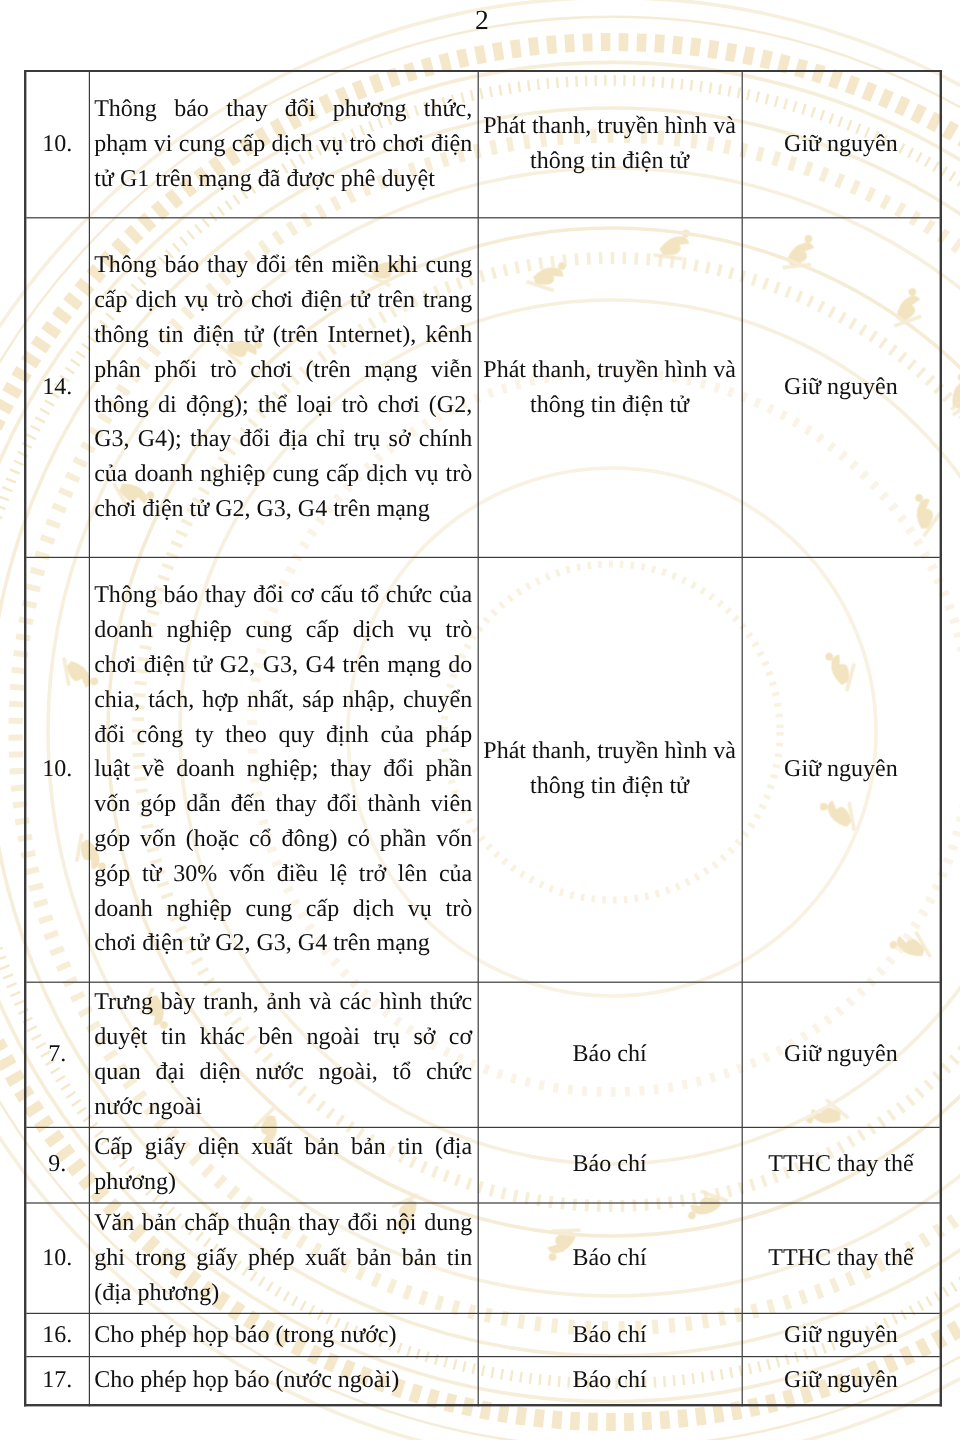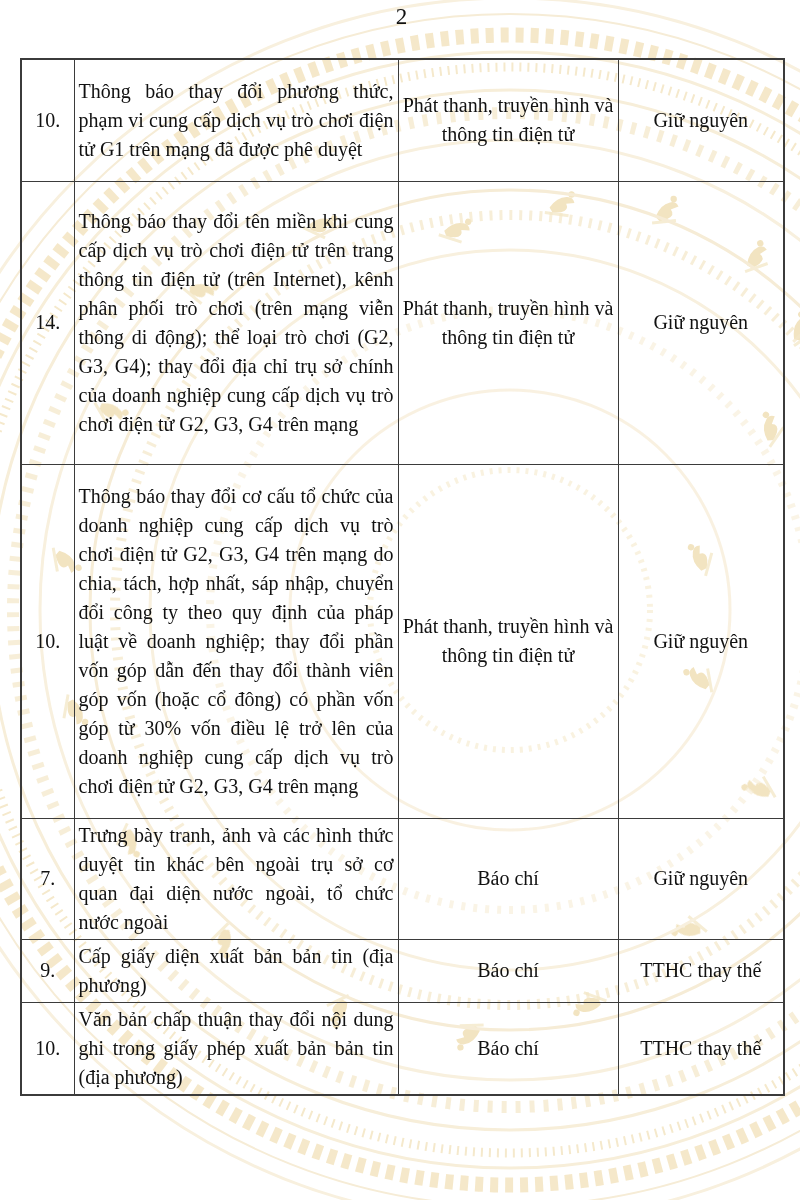--- a/index.html
+++ b/index.html
@@ -137,14 +137,26 @@
       <td class="proc">Cấp giấy diện xuất bản bản tin (địa phương)</td>
       <td class="field">Báo chí</td>
       <td class="status">TTHC thay thế</td>
     </tr>
     <tr class="h81">
       <td class="no">10.</td>
       <td class="proc">Văn bản chấp thuận thay đổi nội dung ghi trong giấy phép xuất bản bản tin (địa phương)</td>
       <td class="field">Báo chí</td>
       <td class="status">TTHC thay thế</td>
     </tr>
+    <tr class="h36">
+      <td class="no">16.</td>
+      <td class="proc">Cho phép họp báo (trong nước)</td>
+      <td class="field">Báo chí</td>
+      <td class="status">Giữ nguyên</td>
+    </tr>
+    <tr class="h41">
+      <td class="no">17.</td>
+      <td class="proc">Cho phép họp báo (nước ngoài)</td>
+      <td class="field">Báo chí</td>
+      <td class="status">Giữ nguyên</td>
+    </tr>
   </tbody>
 </table>
 
 </body></html>

